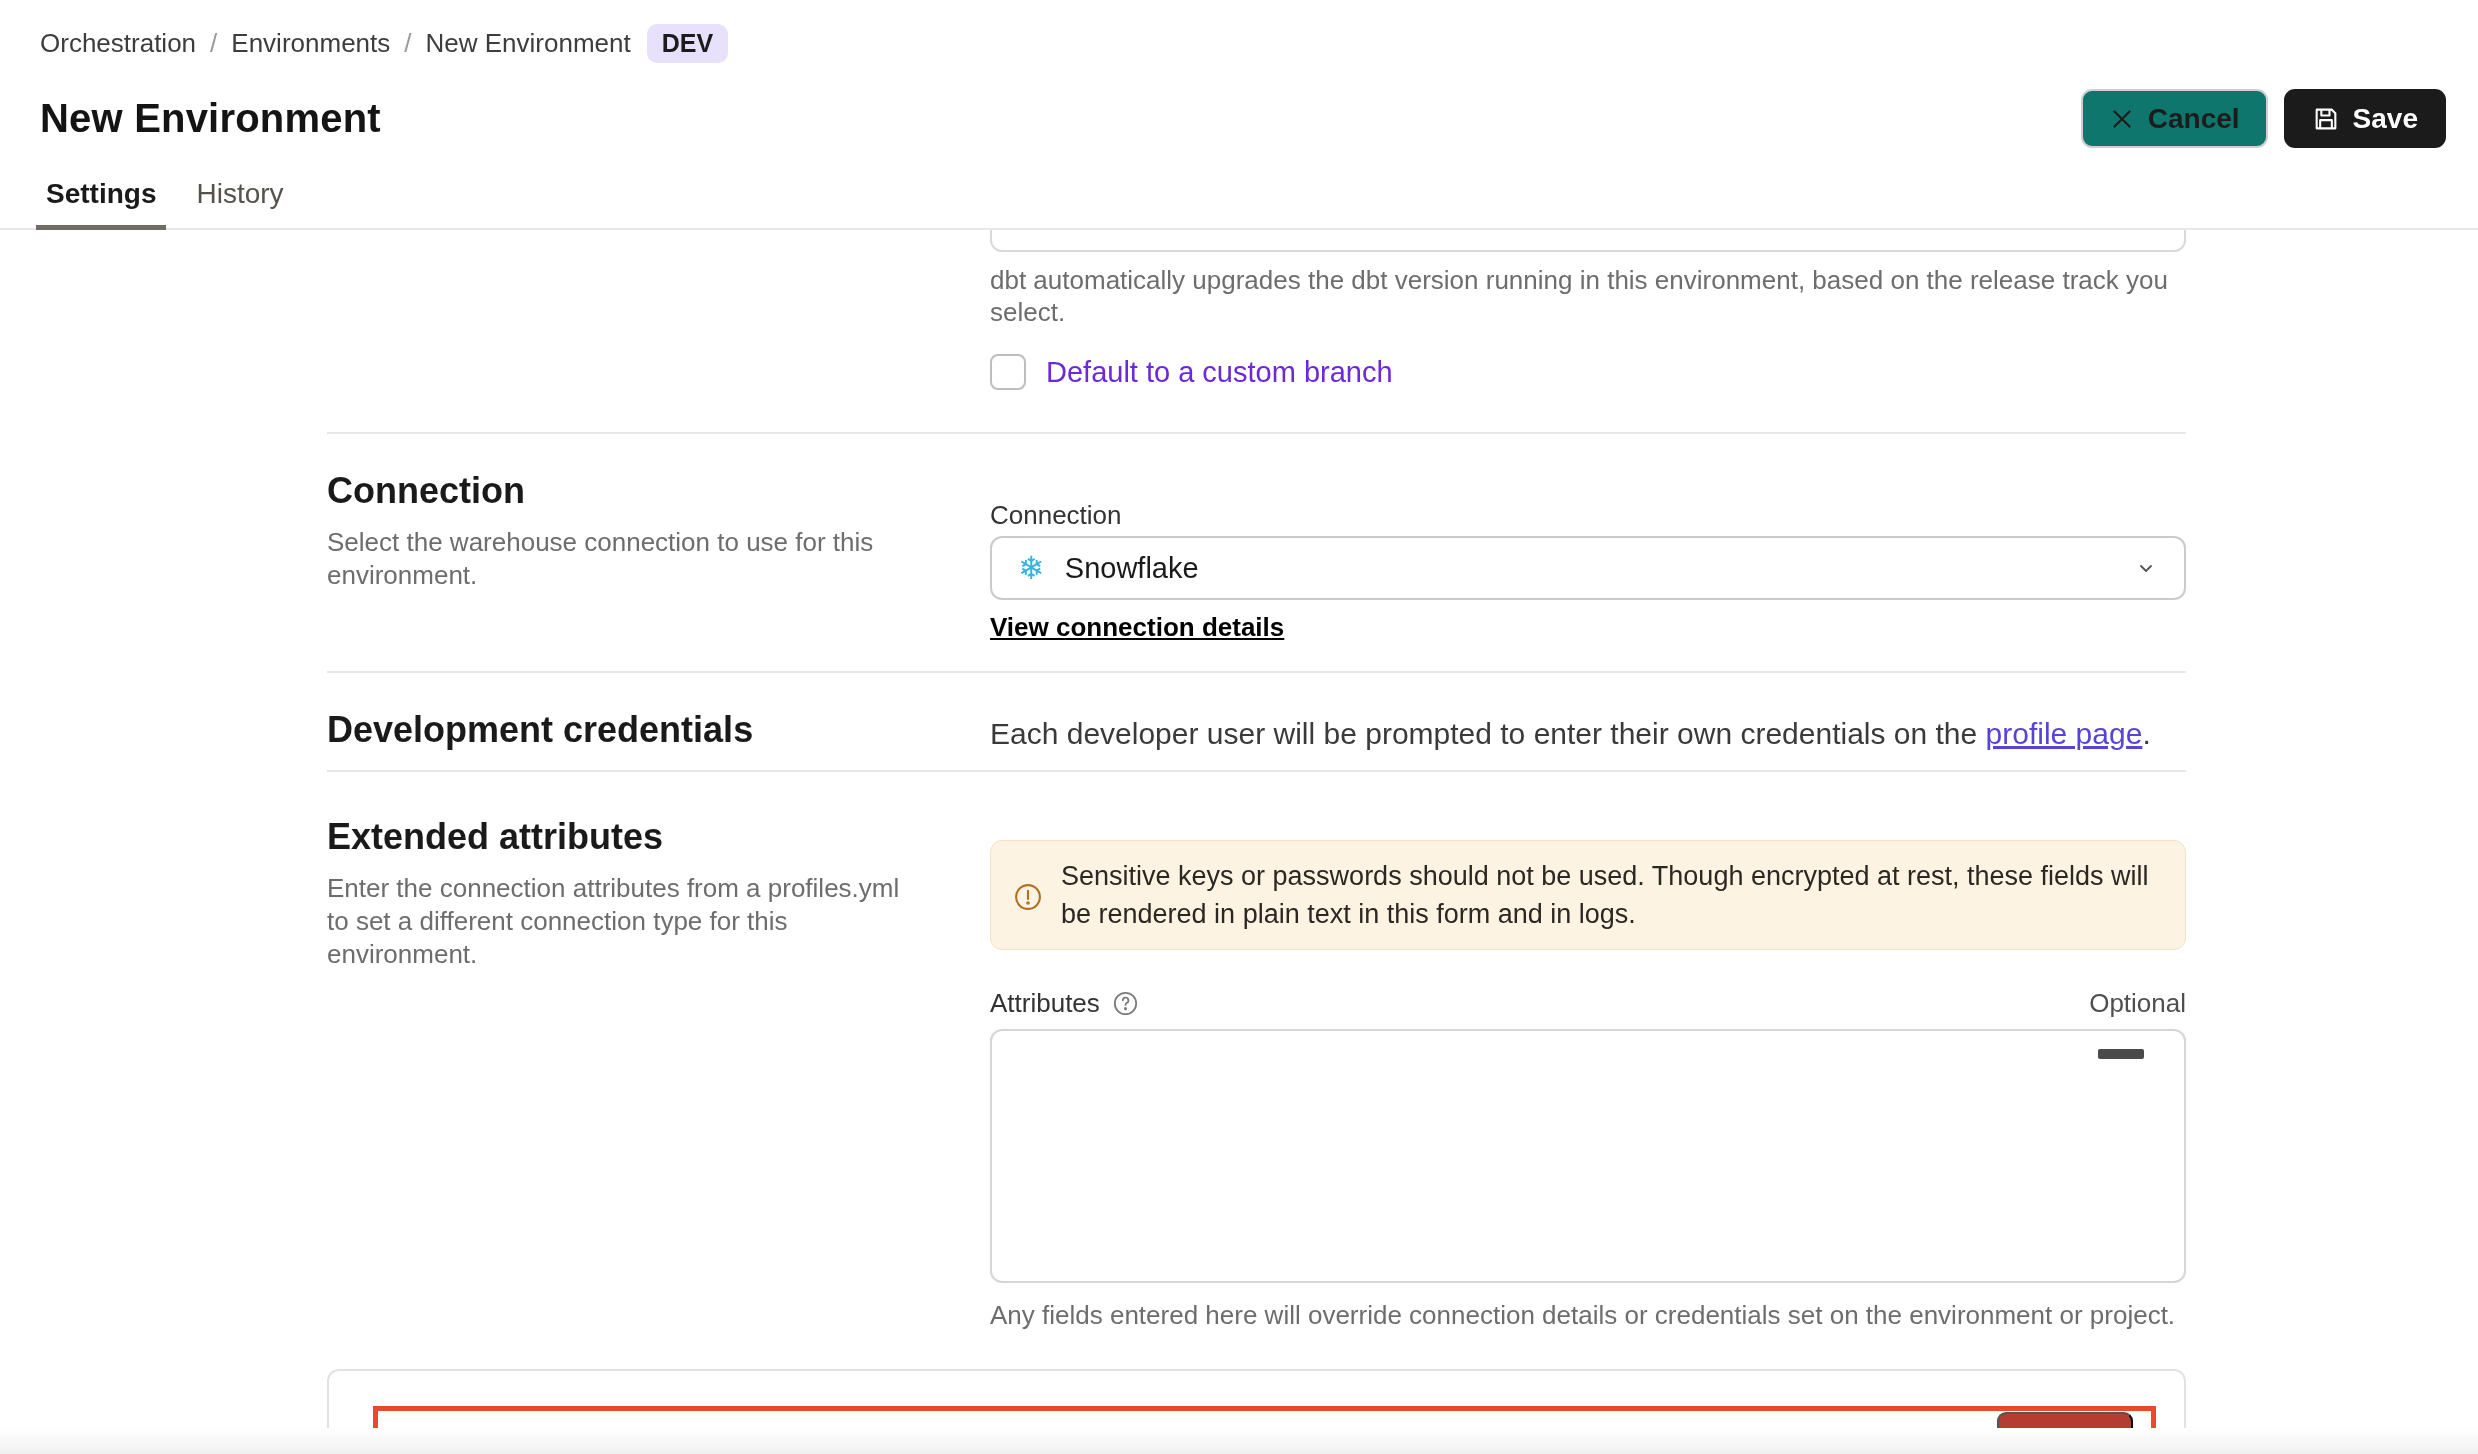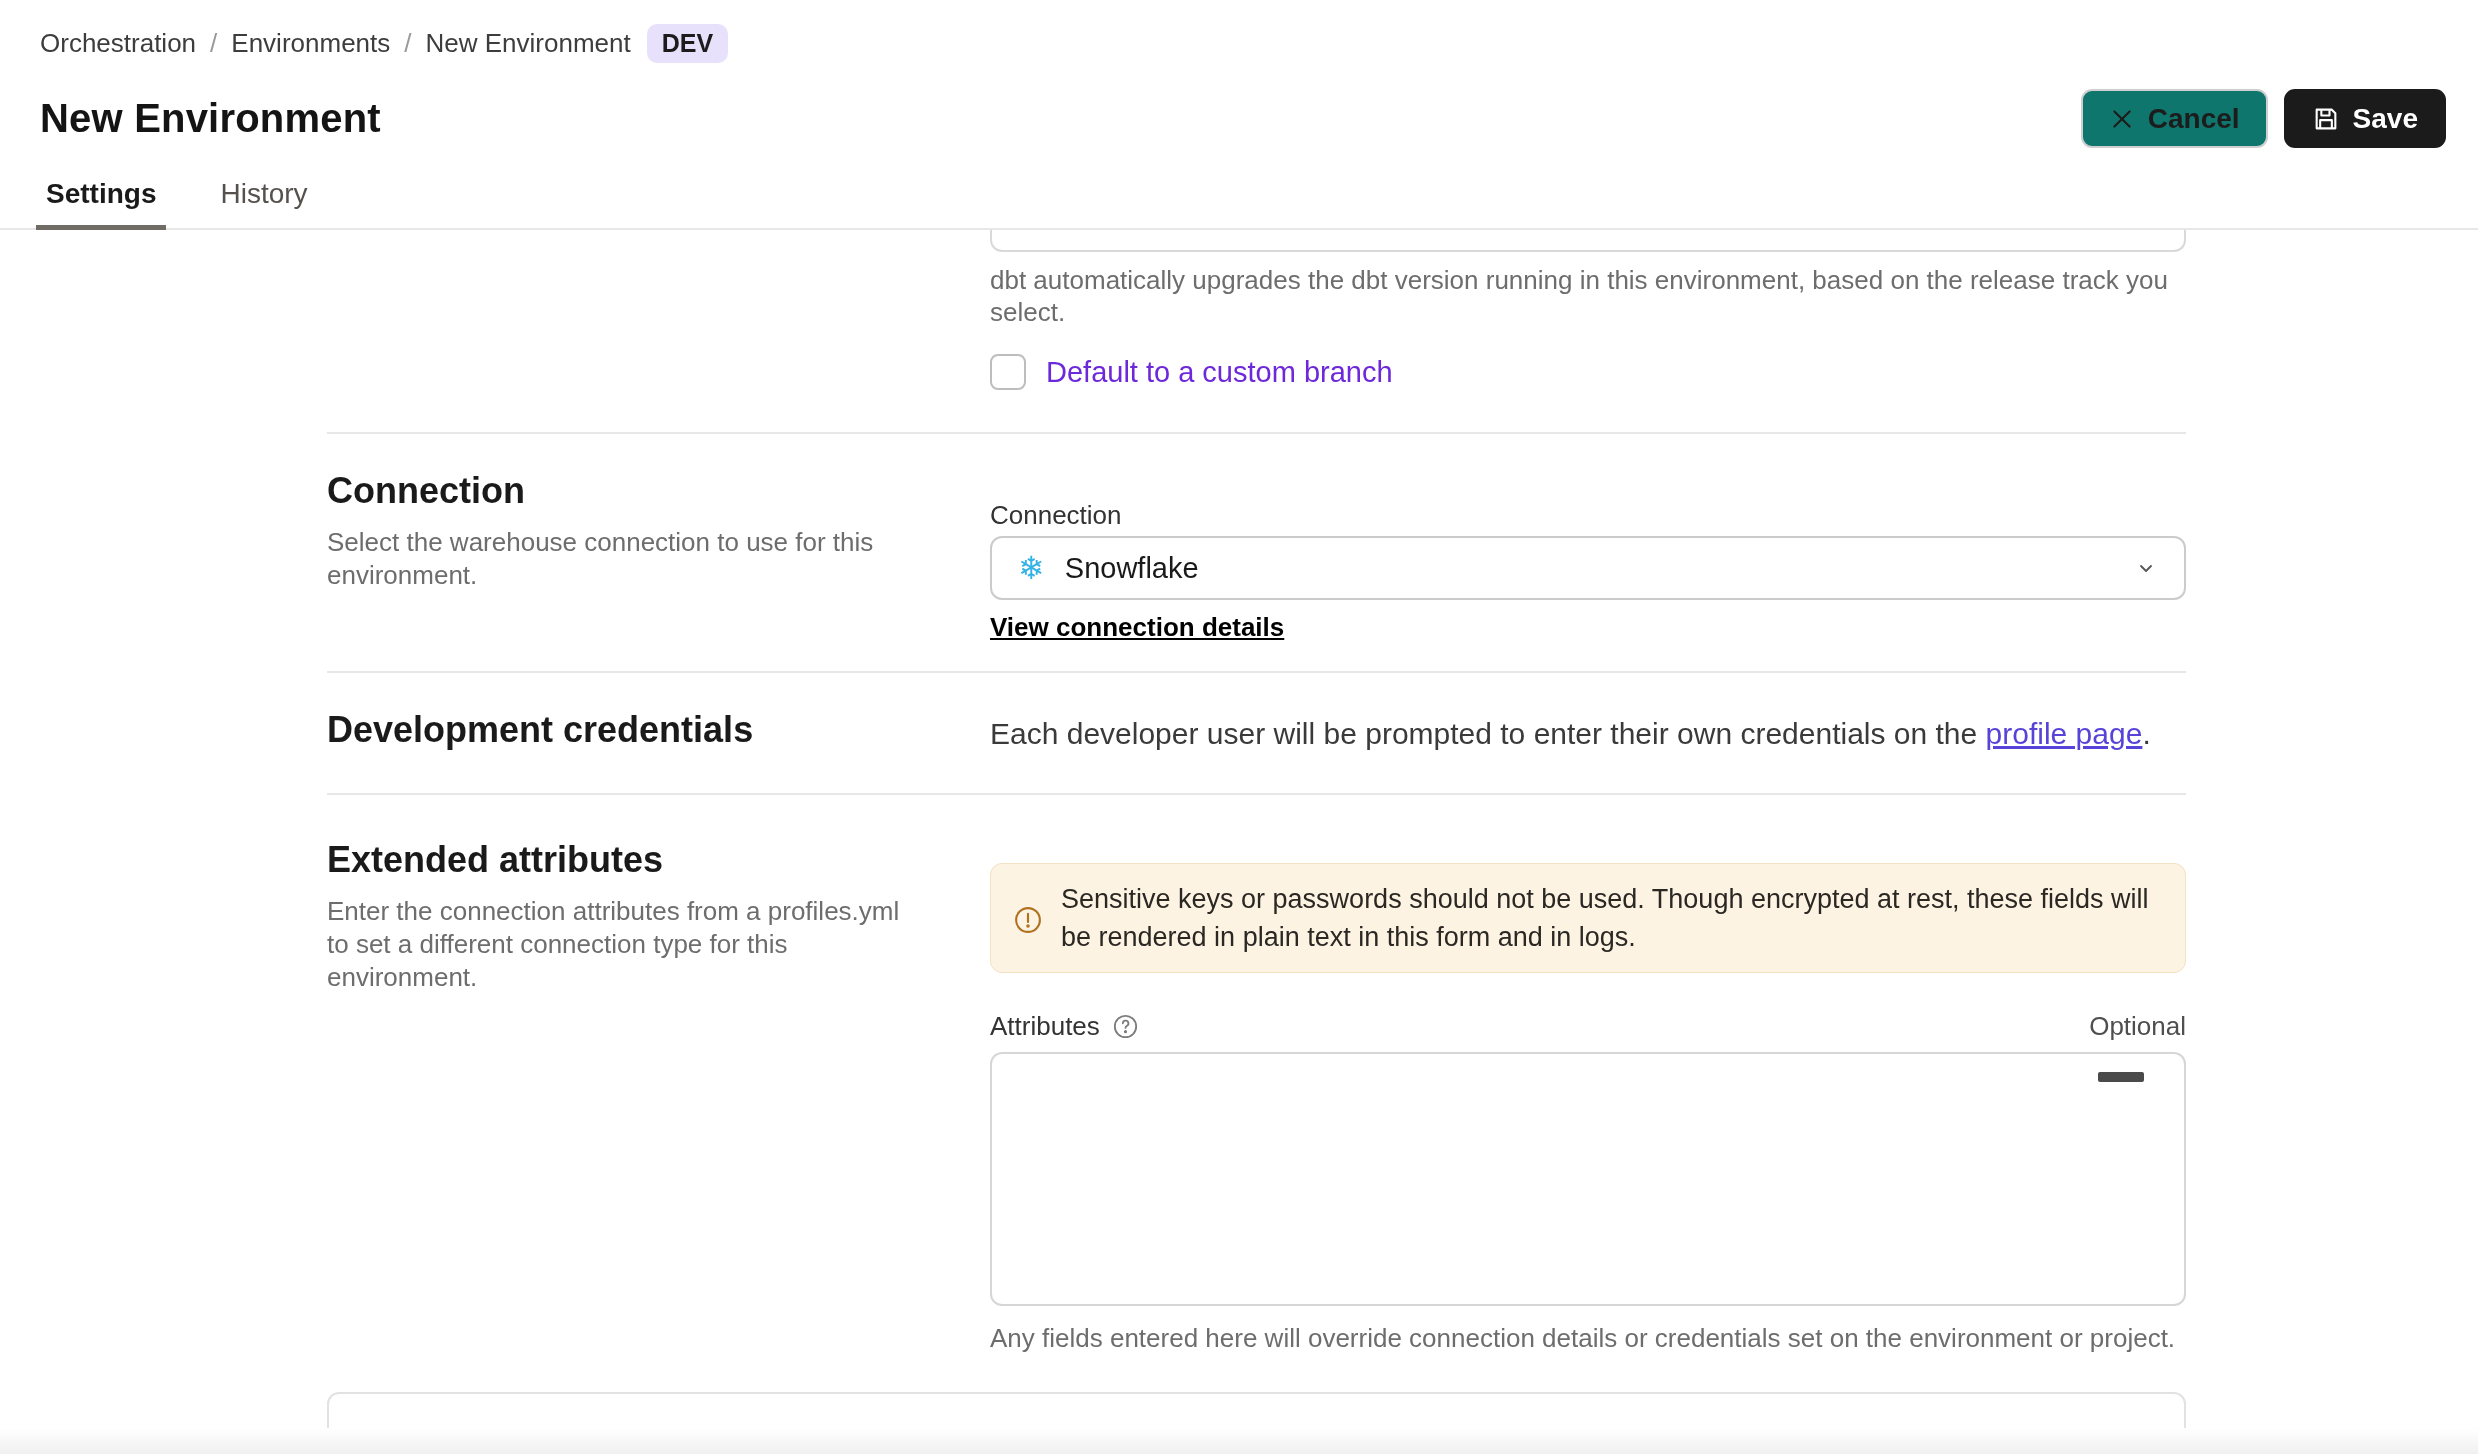--- a/index.html
+++ b/index.html
@@ -17,21 +17,21 @@
   .title-row { display: flex; align-items: center; justify-content: space-between; margin-top: 26px; }
   .page-title { font-size: 40px; font-weight: 700; color: #141414; letter-spacing: .2px; }
   .header-actions { display: flex; gap: 16px; }
   .btn { display: inline-flex; align-items: center; gap: 13px; height: 59px; padding: 0 26px;
          border-radius: 11px; font-size: 28px; font-weight: 600; cursor: pointer; border: 2px solid transparent; }
   .btn-secondary { background: #0f766e; border-color: #cfcfcf; color: #1c1c1c; }
   .btn-primary { background: #1b1b1b; color: #fff; }
   .icon { display: inline-flex; align-items: center; justify-content: center; }
 
   
-  .tab-bar { display: flex; gap: 56px; margin-top: 30px; padding-left: 42px; border-bottom: 2px solid #e7e7e7; }
+  .tab-bar { display: flex; gap: 32px; margin-top: 30px; padding-left: 42px; border-bottom: 2px solid #e7e7e7; }
   .tab { font-size: 28px; padding: 0 4px 18px 4px; cursor: pointer; color: #55524e; position: relative; }
   .tab.active { color: #1a1a1a; font-weight: 600; }
   .tab.active::after { content: ""; position: absolute; left: -6px; right: -6px; bottom: -2px;
                        height: 5px; background: #6f6c66; }
 
   
   .content { margin: 0 292px 0 327px; }
   .right-offset { margin-left: 663px; }
   .grid { display: grid; grid-template-columns: 620px 1fr; column-gap: 43px; }
   .divider { border: none; border-top: 2px solid #e7e7e7; height: 0; }
@@ -159,21 +159,21 @@
           <svg width="24" height="24" viewBox="0 0 24 24" fill="none" stroke="#555555" stroke-width="1.8" stroke-linecap="round" stroke-linejoin="round">
             <polyline points="7,10 12,15 17,10"></polyline>
           </svg>
         </span>
       </div>
       <span class="link-strong">View connection details</span>
     </div>
   </div>
   <hr class="divider">
 
-  <div class="grid section" style="padding-bottom: 40px;">
+  <div class="grid section" style="padding-bottom: 17px;">
     <div>
       <div class="section-heading">Development credentials</div>
     </div>
     <div class="dev-cred-text">
       <span>Each developer user will be prompted to enter their own credentials on the </span><span class="purple-link">profile page</span><span>.</span>
     </div>
   </div>
   <hr class="divider">
 
   <div class="grid section" style="padding-top: 44px; padding-bottom: 0;">

